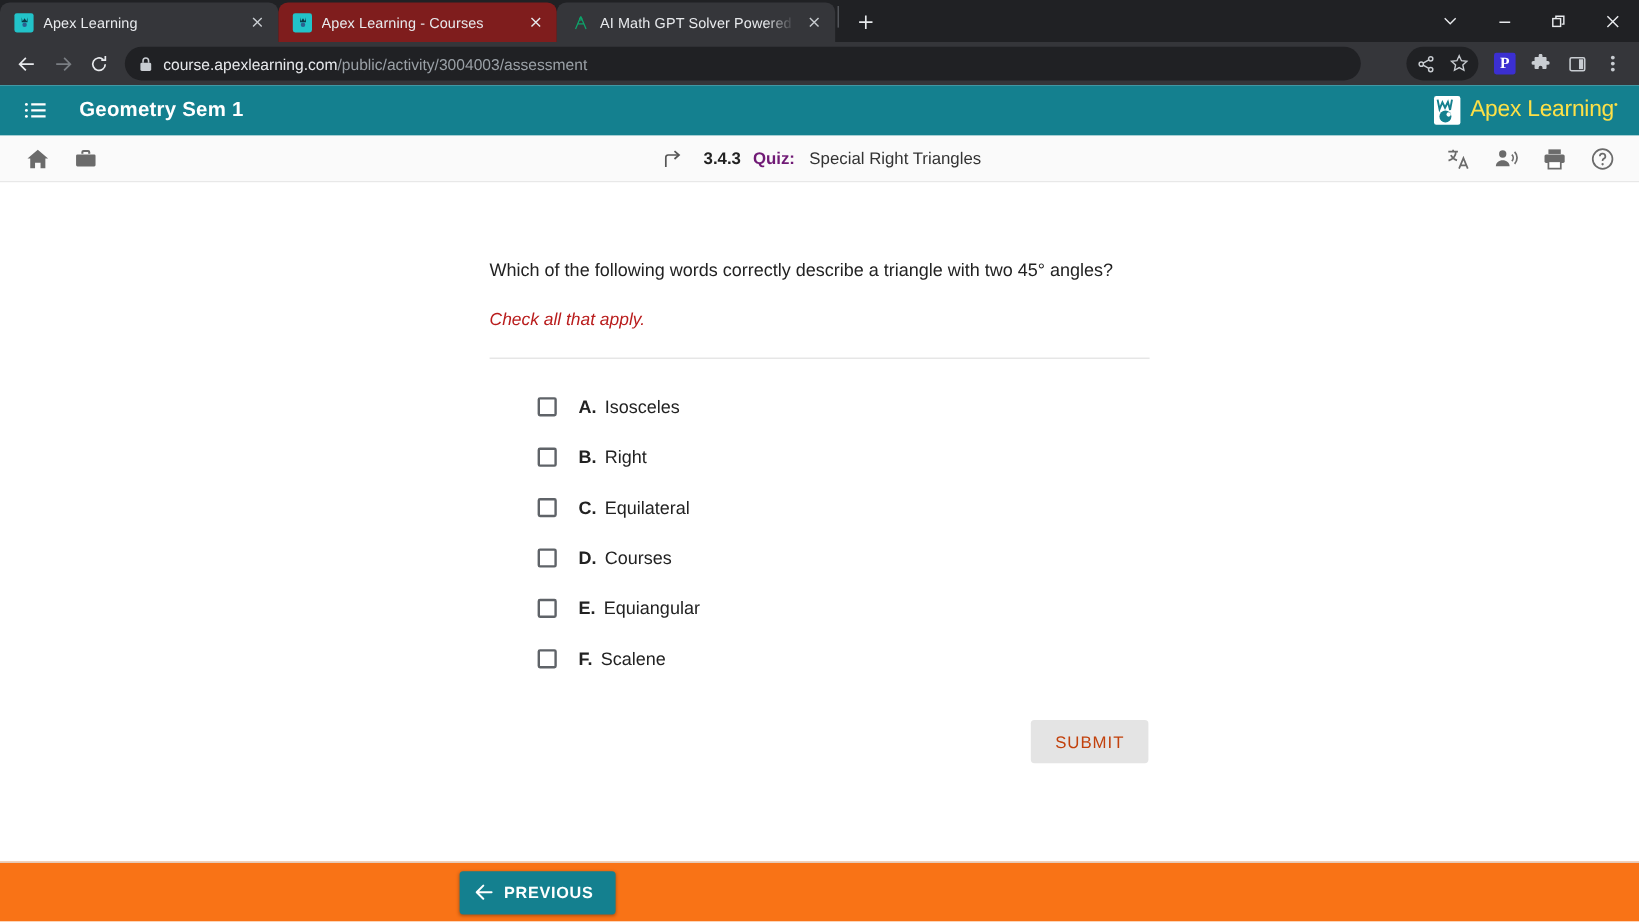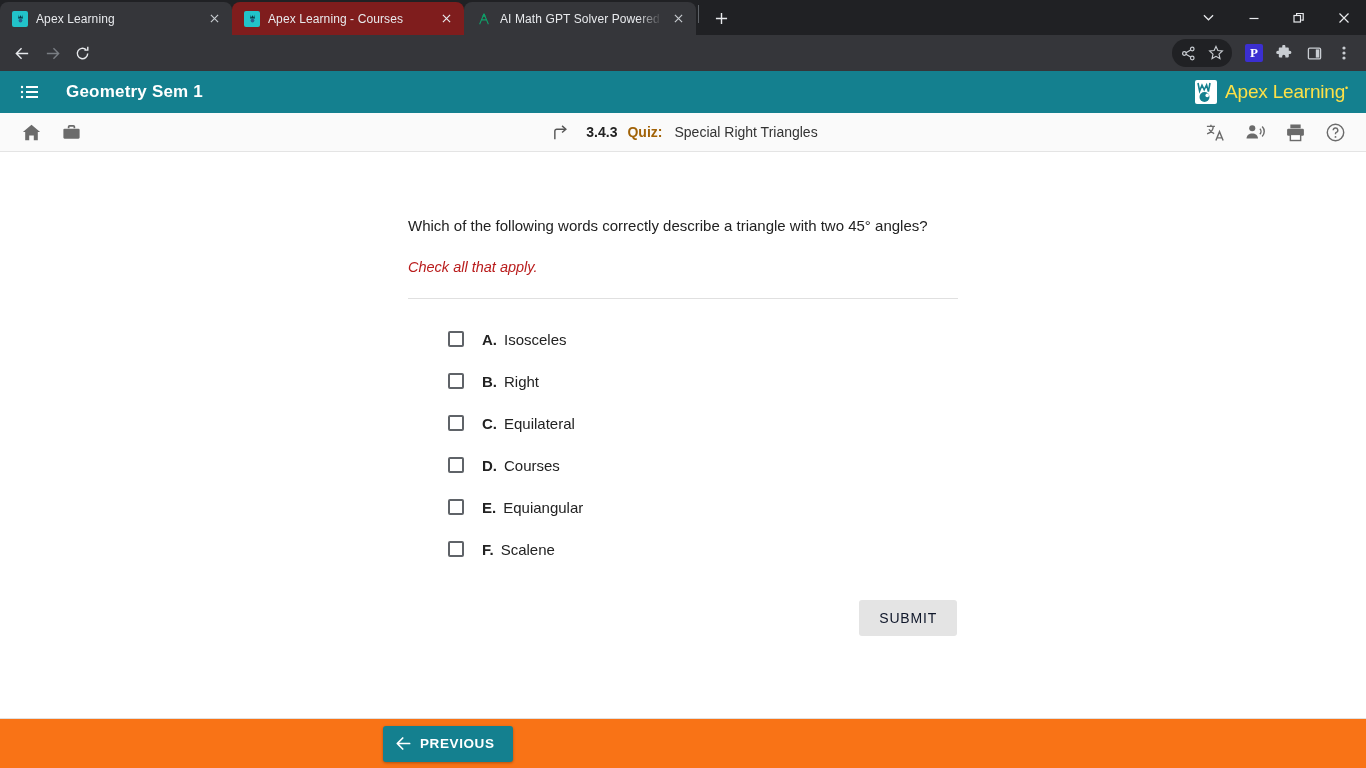--- a/index.html
+++ b/index.html
@@ -103,21 +103,21 @@
     position: relative;
   }
   .sb-icon { width: 26px; height: 26px; display: flex; align-items: center; justify-content: center; color: #6b6b6b; }
   .sb-left { display: flex; align-items: center; gap: 14px; }
   .crumb {
     position: absolute; left: 0; right: 0; display: flex; align-items: center;
     justify-content: center; gap: 12px; pointer-events: none;
   }
   .crumb > * { pointer-events: auto; }
   .crumb-num { font-size: 14px; font-weight: bold; color: #222; }
-  .crumb-kind { font-size: 14px; font-weight: bold; color: #a16207; margin-left: -2px; }
+  .crumb-kind { font-size: 14px; font-weight: bold; color: #701a75; margin-left: -2px; }
   .crumb-name { font-size: 14px; color: #333; }
   .sb-right { margin-left: auto; display: flex; align-items: center; gap: 14px; }
 
   .content { flex: 1; overflow: hidden; position: relative; background: #fff; }
   .qwrap { width: 550px; margin: 0 auto; padding-top: 43px; }
   .qhead { font-size: 15px; font-weight: bold; color: #222; }
   .qtext { font-size: 15px; color: #222; line-height: 1.28; margin-top: 21px; }
   .qhint { font-size: 14.5px; color: #b91c1c; font-style: italic; margin-top: 24px; }
   .qrule { height: 1px; background: #e0e0e0; margin-top: 23px; }
 
@@ -125,21 +125,21 @@
   .opt { display: flex; align-items: center; height: 26px; margin-bottom: 16px; }
   .cbox {
     width: 16px; height: 16px; border: 2px solid #5f6368; border-radius: 2px;
     flex: 0 0 16px; background: #fff;
   }
   .opt-letter { font-size: 15px; font-weight: bold; color: #222; margin-left: 18px; }
   .opt-text { font-size: 15px; color: #222; margin-left: 7px; }
 
   .submit-row { display: flex; justify-content: flex-end; margin-top: 38px; padding-right: 1px; }
   .submit-btn {
-    background: #e4e4e4; color: #0f172a; border: none; border-radius: 3px;
+    background: #e4e4e4; color: #c2410c; border: none; border-radius: 3px;
     padding: 0 20px; height: 36px; font-size: 14px; letter-spacing: .8px;
     font-family: "Liberation Sans", sans-serif;
   }
 
   .footer {
     flex: 0 0 50px; border-top: 1px solid #e0e0e0; background: #f97316;
     display: flex; align-items: center; justify-content: center; position: relative;
   }
   .prev-btn {
     position: absolute; left: 383px; background: #14808f; color: #fff;
@@ -249,20 +249,29 @@
           <path d="M3 9h12M10 3.5L15.5 9 10 14.5" stroke="#7a7e83" stroke-width="1.5" fill="none"></path>
         </svg>
     </div>
     <div class="tb-icon">
       <svg width="17" height="17" viewBox="0 0 18 18">
           <path d="M14.5 9a5.5 5.5 0 1 1-1.8-4.1" stroke="#e8eaed" stroke-width="1.5" fill="none"></path>
           <path d="M14.6 1.8v3.6h-3.6" stroke="#e8eaed" stroke-width="1.5" fill="none"></path>
         </svg>
     </div>
 
+    <div class="omnibox">
+      <span style="display:flex;">
+        <svg width="11" height="13" viewBox="0 0 11 13">
+            <rect x="1" y="5.2" width="9" height="7" rx="1.2" fill="#c9cdd2"></rect>
+            <path d="M3.2 5.2V3.6a2.3 2.3 0 0 1 4.6 0v1.6" stroke="#c9cdd2" stroke-width="1.3" fill="none"></path>
+          </svg>
+      </span>
+      <span class="omni-url"><span>course.apexlearning.com</span><span class="path">/public/activity/3004003/assessment</span></span>
+    </div>
 
     <div class="tb-right">
       <div class="share-group">
         <div class="tb-icon">
           <svg width="15" height="15" viewBox="0 0 16 16">
               <circle cx="12" cy="3.2" r="1.9" fill="none" stroke="#c9cdd2" stroke-width="1.3"></circle>
               <circle cx="3.6" cy="8" r="1.9" fill="none" stroke="#c9cdd2" stroke-width="1.3"></circle>
               <circle cx="12" cy="12.8" r="1.9" fill="none" stroke="#c9cdd2" stroke-width="1.3"></circle>
               <path d="M5.3 7.1l5-2.9M5.3 8.9l5 2.9" stroke="#c9cdd2" stroke-width="1.3"></path>
             </svg>

